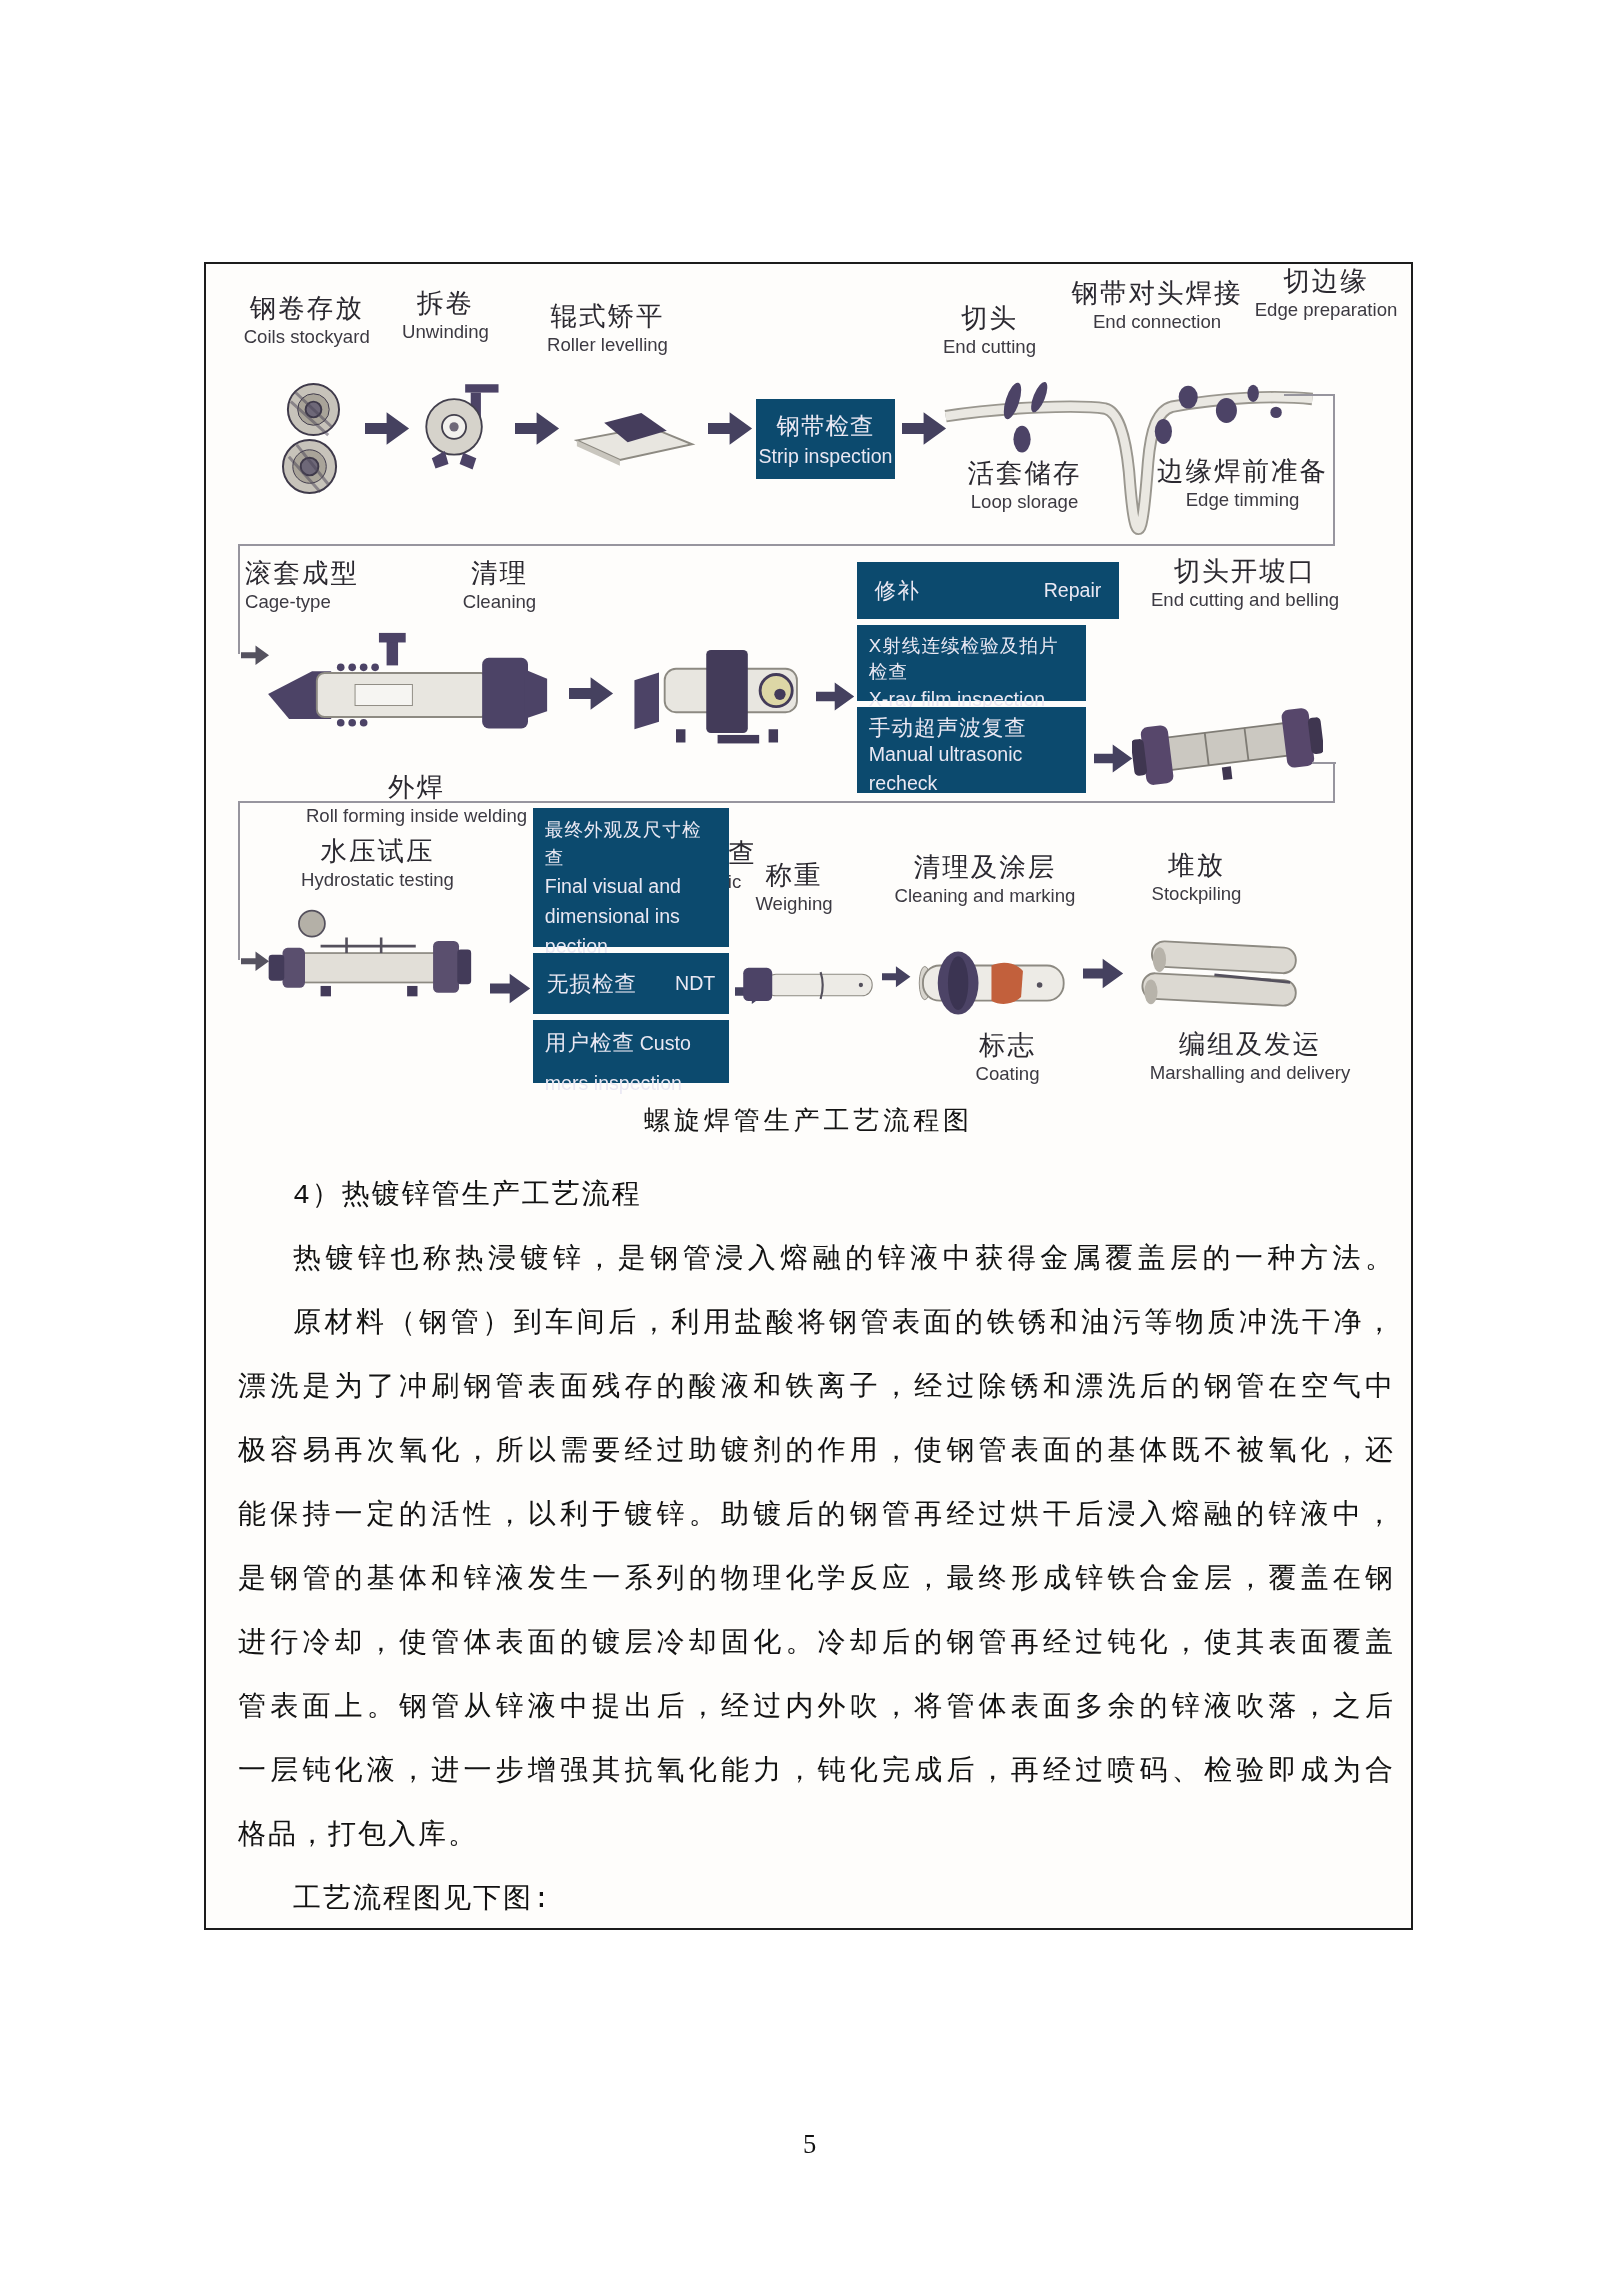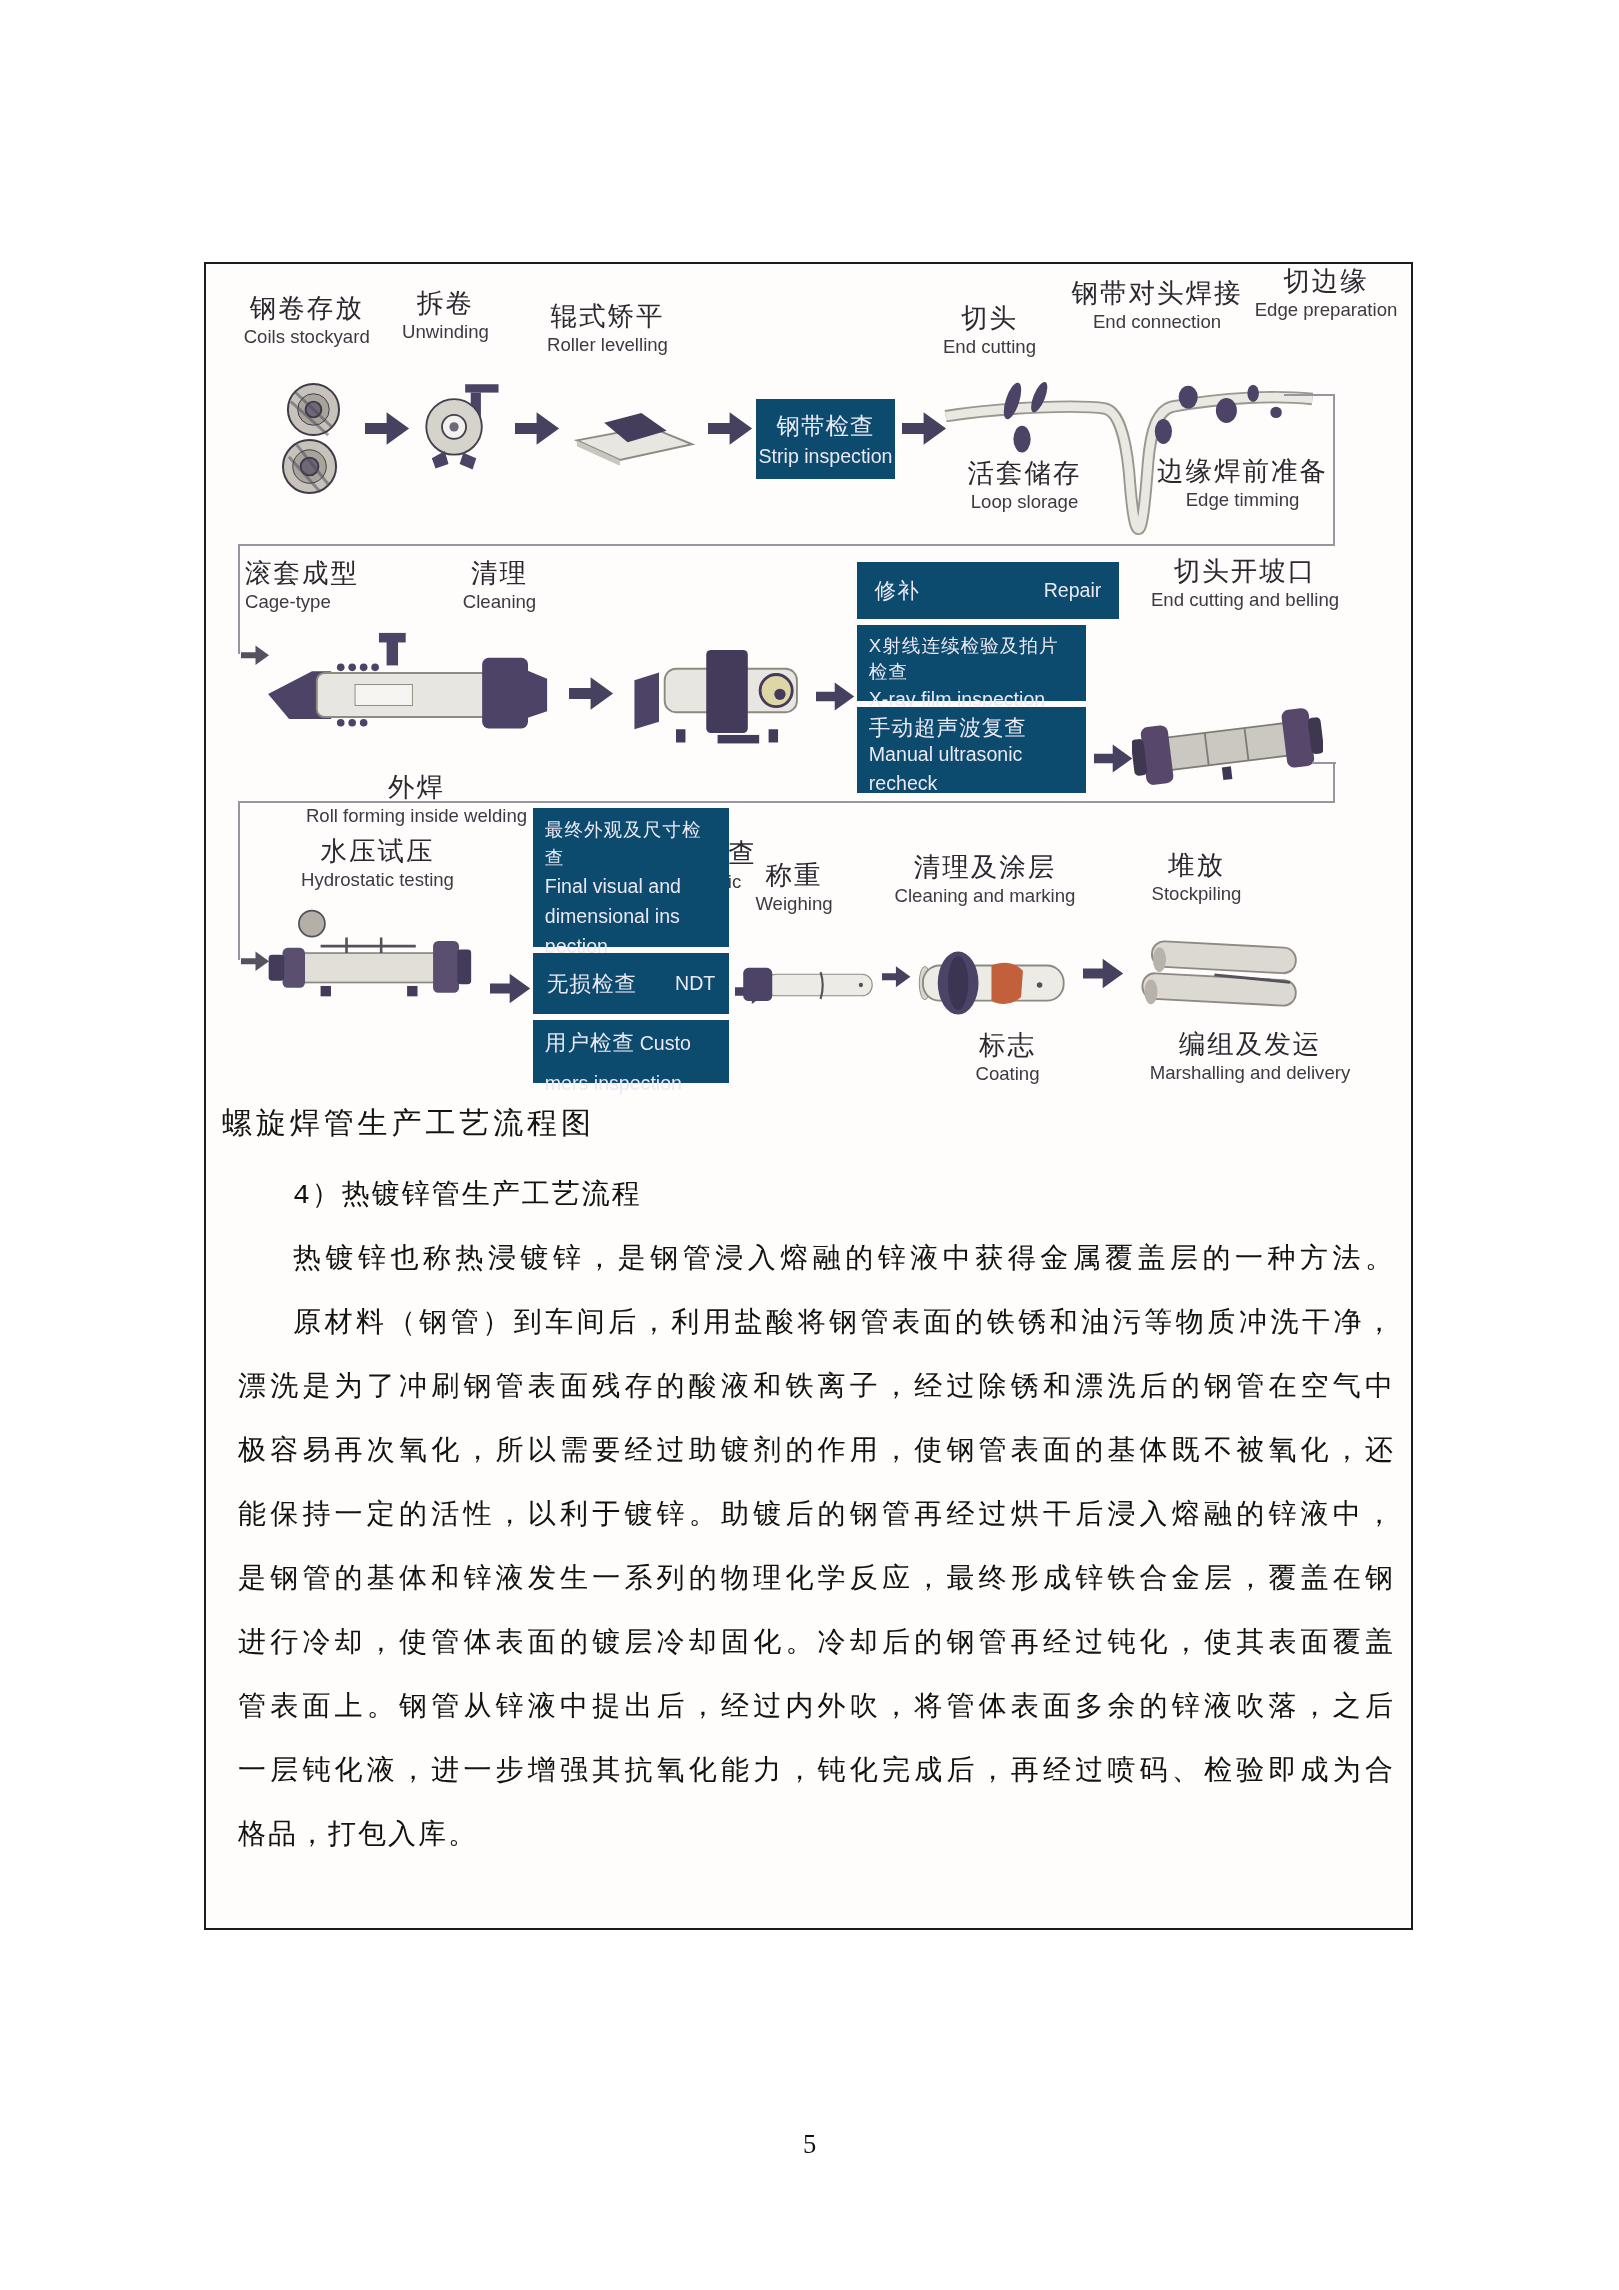--- a/index.html
+++ b/index.html
@@ -18,23 +18,23 @@
   .pbox .ben{font-size:19.6px;}
   .pbox.center{display:flex;flex-direction:column;align-items:center;justify-content:center;gap:3.9px;}
   .pbox.split{display:flex;align-items:center;justify-content:space-between;padding:0 17.6px;}
   .pbox.wrap{padding:7.8px 11.8px;line-height:26.5px;}
   
   .arrow{position:absolute;line-height:0;}
   
   .hline{position:absolute;border-top:2px solid #97959e;}
   .vline{position:absolute;border-left:2px solid #97959e;}
   
-  .caption{position:absolute;left:0;top:839px;width:100%;text-align:left;
-           font-family:"Liberation Serif","DejaVu Serif",serif;font-size:30px;
-           letter-spacing:3.9px;color:#141414;margin-left:16px;}
+  .caption{position:absolute;left:0;top:839px;width:100%;text-align:center;
+           font-family:"Liberation Serif","DejaVu Serif",serif;font-size:26px;
+           letter-spacing:3.9px;color:#141414;}
   #textblock{position:absolute;left:32px;top:900px;width:1157px;
              font-family:Liberation Mono, monospace;
              font-size:28px;color:#121212;}
   #textblock .tline{height:64px;line-height:64px;letter-spacing:2px;
                     text-align:justify;text-align-last:justify;white-space:normal;}
   #textblock .tline.first{text-indent:55px;}
   #textblock .tline.plain{text-align:left;text-align-last:left;}
   .pagenum{position:absolute;left:0;top:2129px;width:100%;text-align:center;
            font-family:"Liberation Serif","DejaVu Serif",serif;font-size:26.5px;color:#111;}
   svg{display:block;}
@@ -389,18 +389,19 @@
       <div class="tline first">热镀锌也称热浸镀锌，是钢管浸入熔融的锌液中获得金属覆盖层的一种方法。</div>
       <div class="tline first">原材料（钢管）到车间后，利用盐酸将钢管表面的铁锈和油污等物质冲洗干净，</div>
       <div class="tline">漂洗是为了冲刷钢管表面残存的酸液和铁离子，经过除锈和漂洗后的钢管在空气中</div>
       <div class="tline">极容易再次氧化，所以需要经过助镀剂的作用，使钢管表面的基体既不被氧化，还</div>
       <div class="tline">能保持一定的活性，以利于镀锌。助镀后的钢管再经过烘干后浸入熔融的锌液中，</div>
       <div class="tline">是钢管的基体和锌液发生一系列的物理化学反应，最终形成锌铁合金层，覆盖在钢</div>
       <div class="tline">进行冷却，使管体表面的镀层冷却固化。冷却后的钢管再经过钝化，使其表面覆盖</div>
       <div class="tline">管表面上。钢管从锌液中提出后，经过内外吹，将管体表面多余的锌液吹落，之后</div>
       <div class="tline">一层钝化液，进一步增强其抗氧化能力，钝化完成后，再经过喷码、检验即成为合</div>
       <div class="tline plain">格品，打包入库。</div>
+      <div class="tline plain" style="text-indent:55px;">工艺流程图见下图:</div>
     </div>
   </div>
 
   <div class="pagenum">5</div>
 </div>
 
 
 </body></html>

